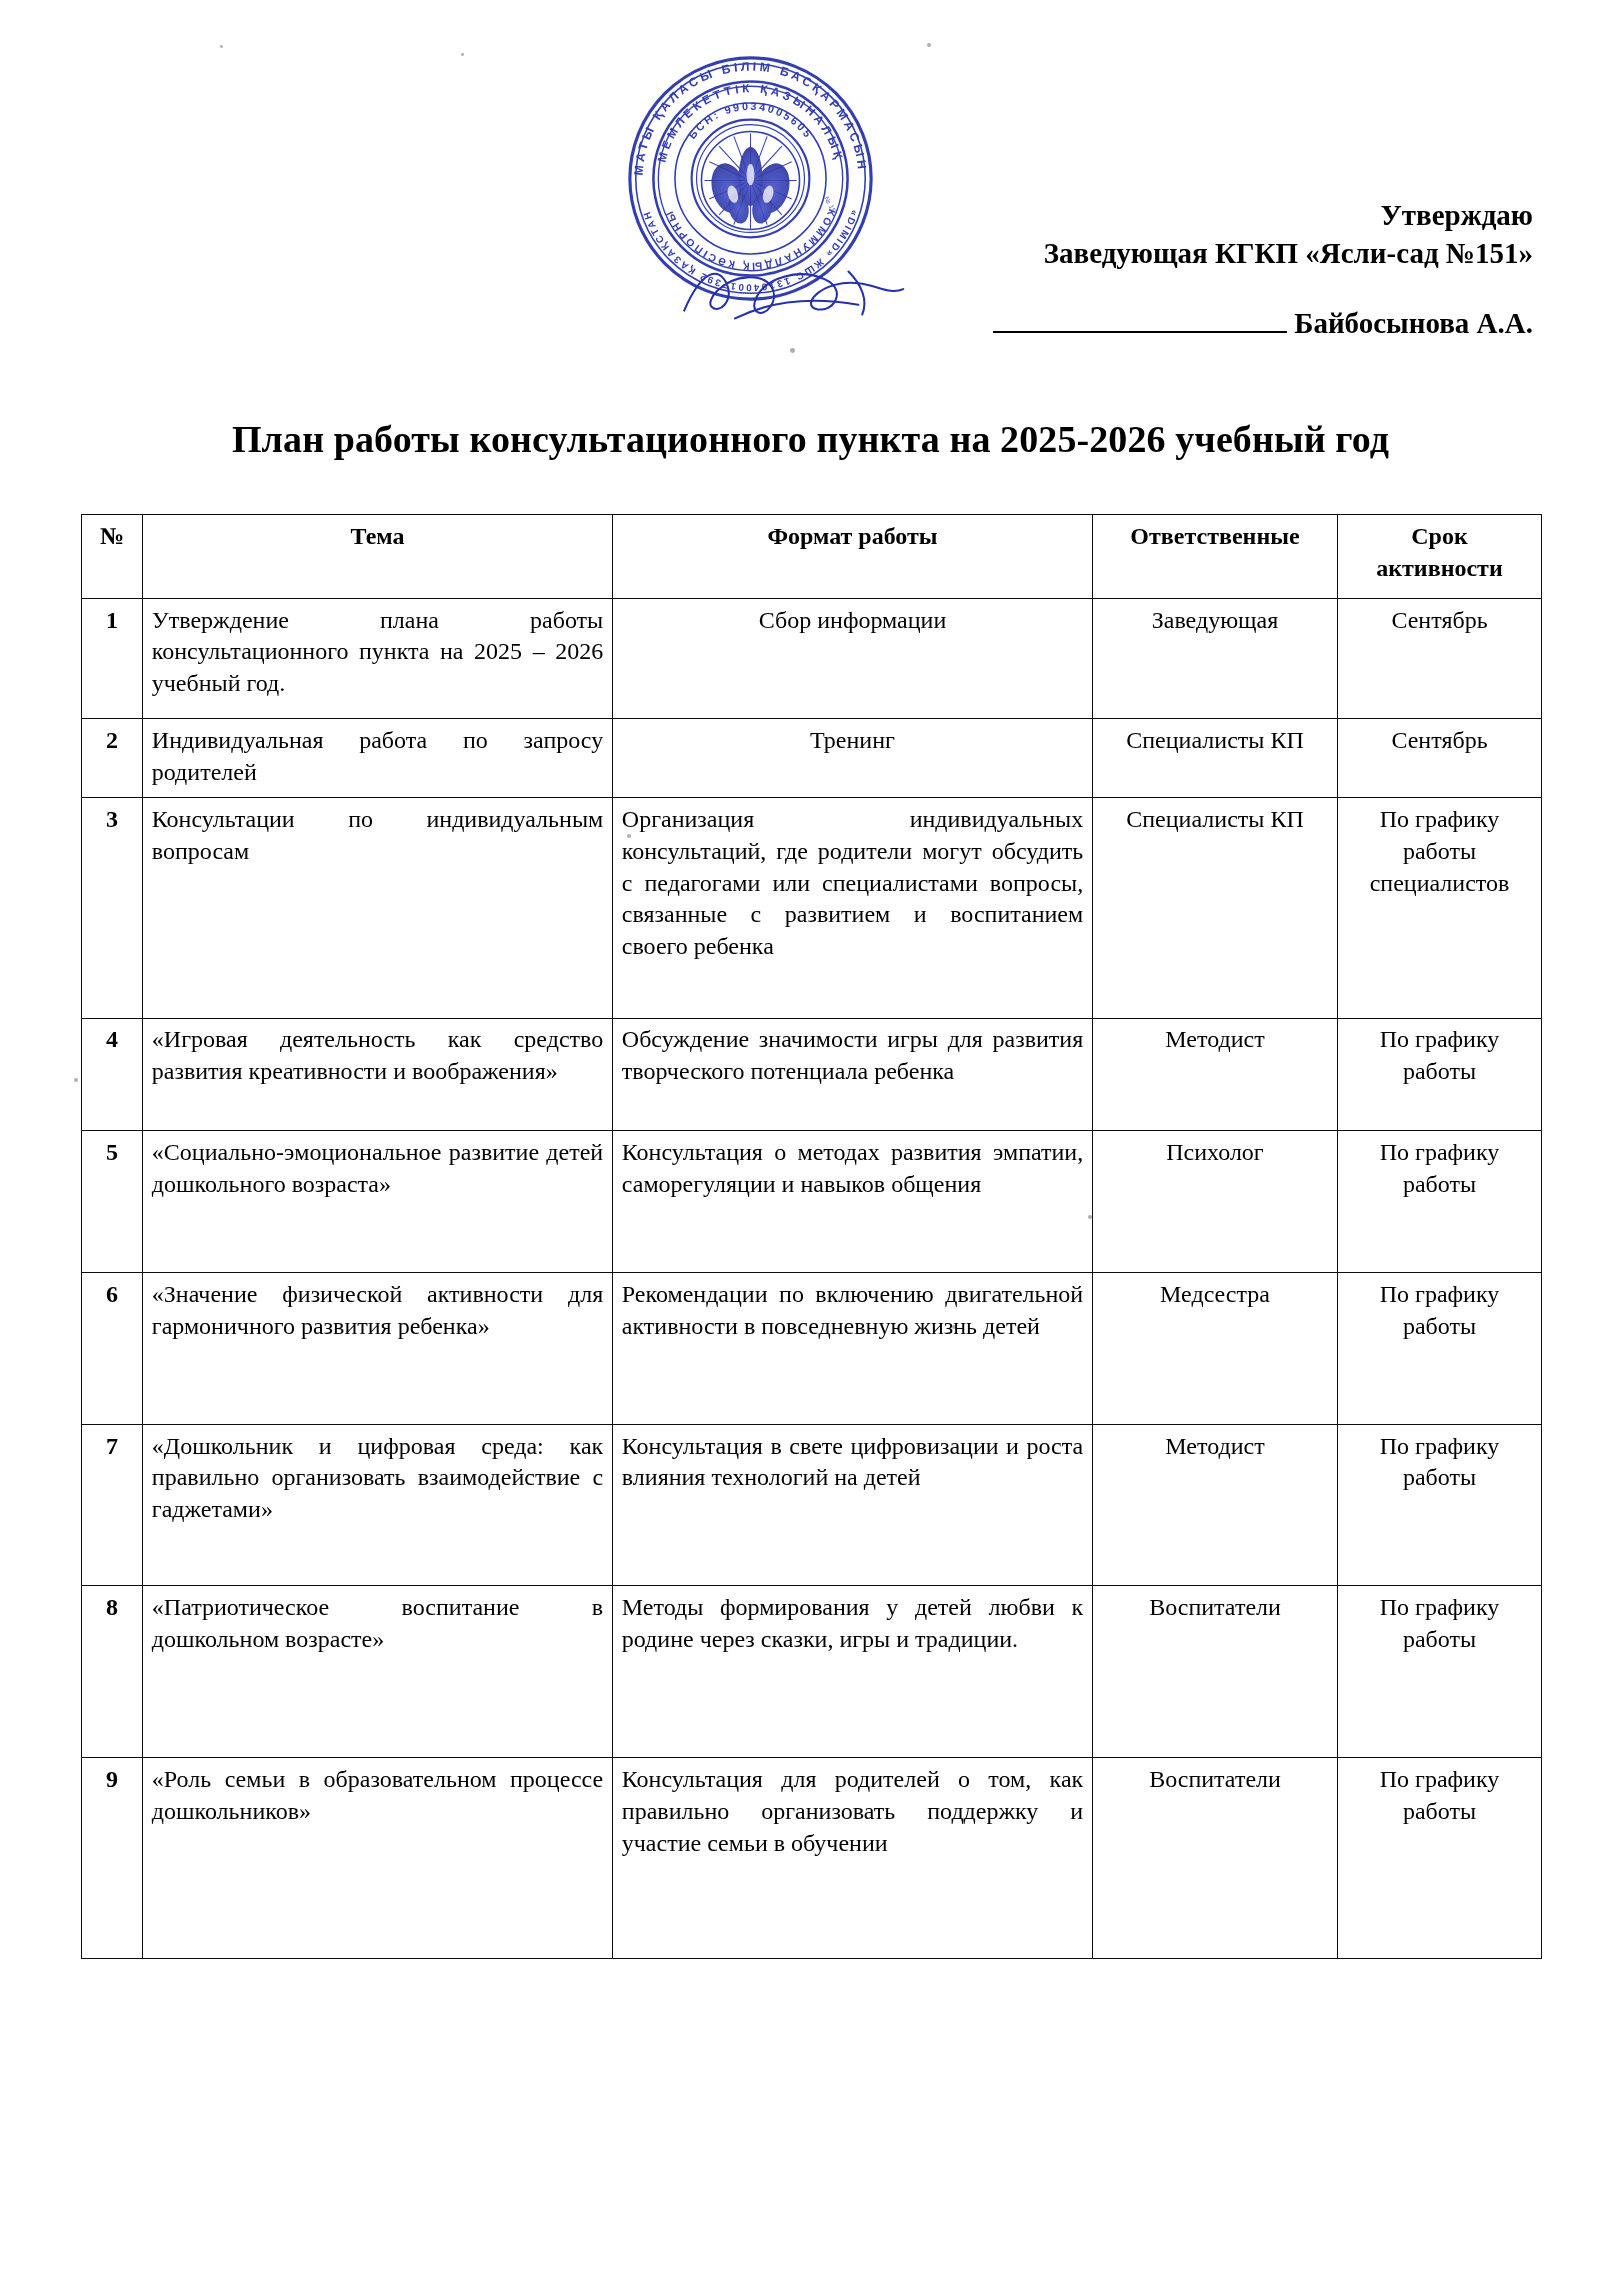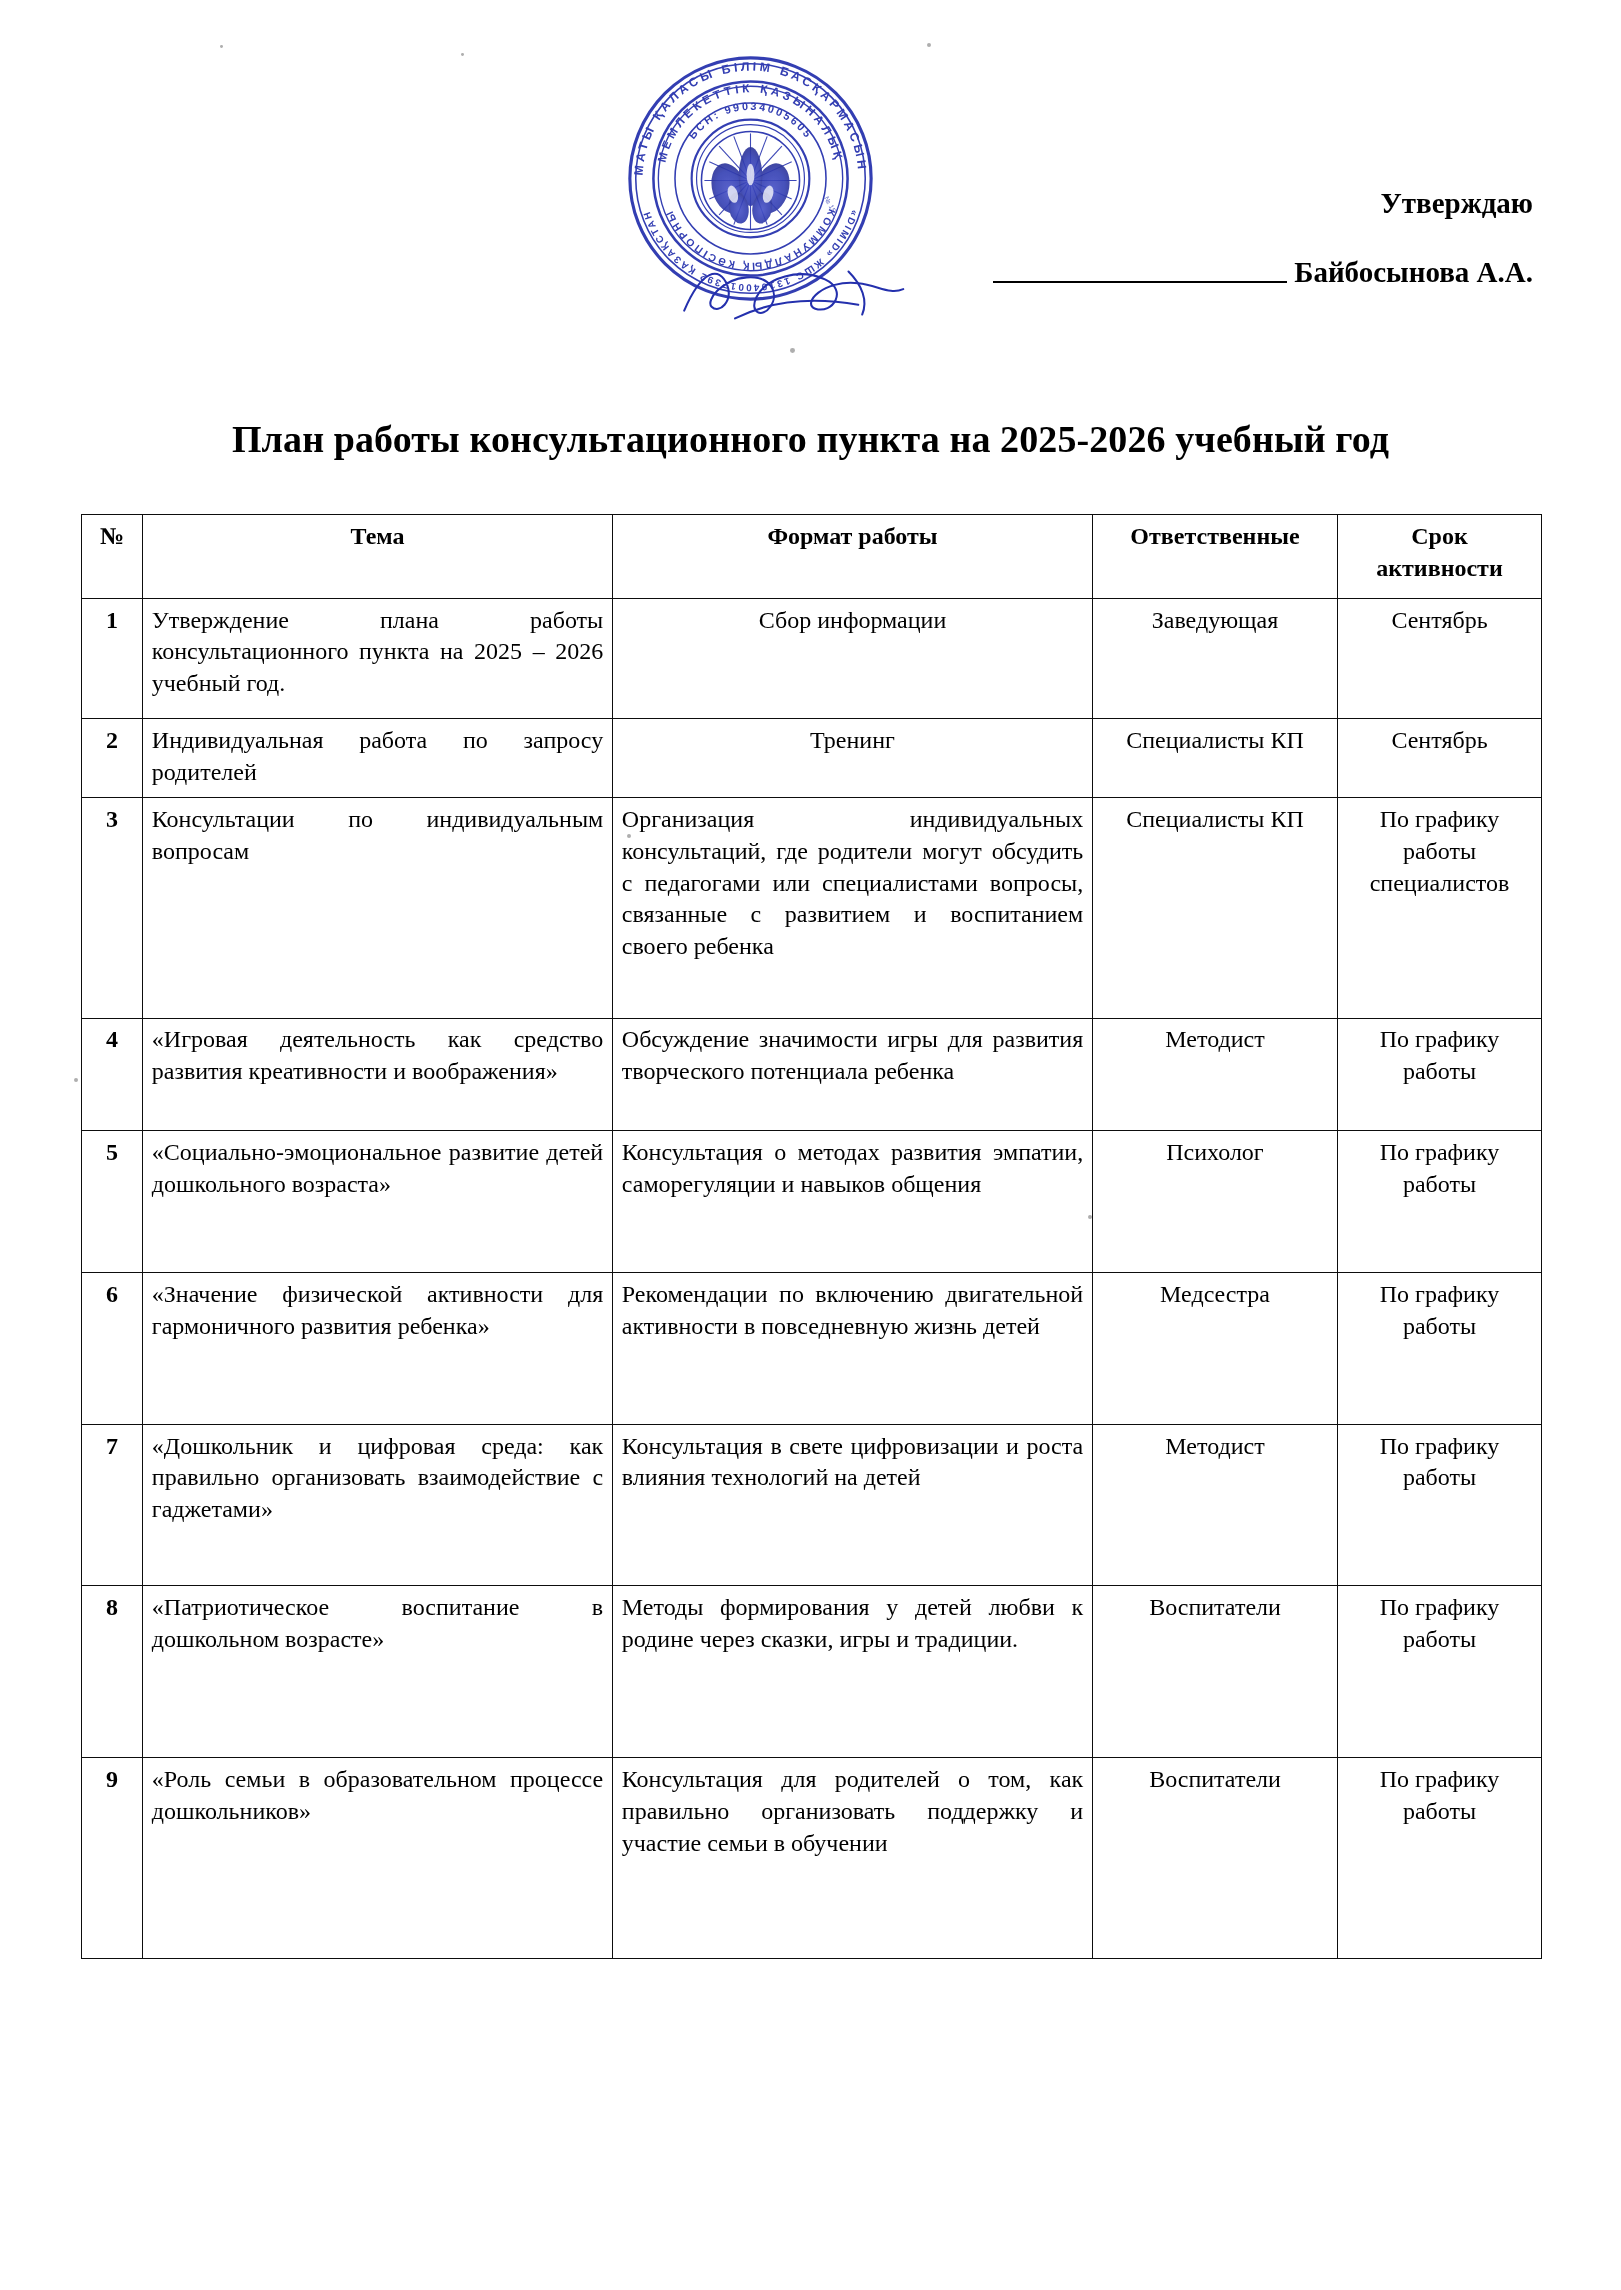--- a/index.html
+++ b/index.html
@@ -20,21 +20,21 @@
   .page {
     position: relative;
     width: 1621px;
     height: 2291px;
     box-sizing: border-box;
   }
 
   
   .approval-block {
     position: absolute;
-    top: 184px;
+    top: 196px;
     right: 88px;
     text-align: right;
     font-weight: bold;
     font-size: 29px;
     line-height: 1.32;
     z-index: 4;
   }
   .approval-block .line {
     white-space: nowrap;
     display: block;
@@ -260,20 +260,21 @@
       <g fill="none" stroke="#2430ad" stroke-width="2.1" stroke-linecap="round">
         <path d="M8,62 C26,20 44,16 52,36 C58,52 44,66 36,58 C30,52 46,30 72,28 C96,26 106,44 96,58 C88,70 74,64 82,48 C92,28 126,18 152,30 C176,41 160,66 142,60 C128,55 150,30 186,34 C206,36 218,46 232,40"></path>
         <path d="M60,70 C96,52 140,48 186,56"></path>
         <path d="M176,22 C190,36 196,52 190,66"></path>
       </g>
     </svg>
   </div>
 
   <div class="approval-block">
     <span class="line">Утверждаю</span>
+    <span class="line">Заведующая КГКП «Ясли-сад №151»</span>
     <span class="line sign-row">
       <span class="sign-rule"></span>
       <span>Байбосынова А.А.</span>
     </span>
   </div>
 
   <div class="doc-title">План работы консультационного пункта на 2025-2026 учебный год</div>
 
   <div class="plan-table-wrap">
     <table class="plan-table">

